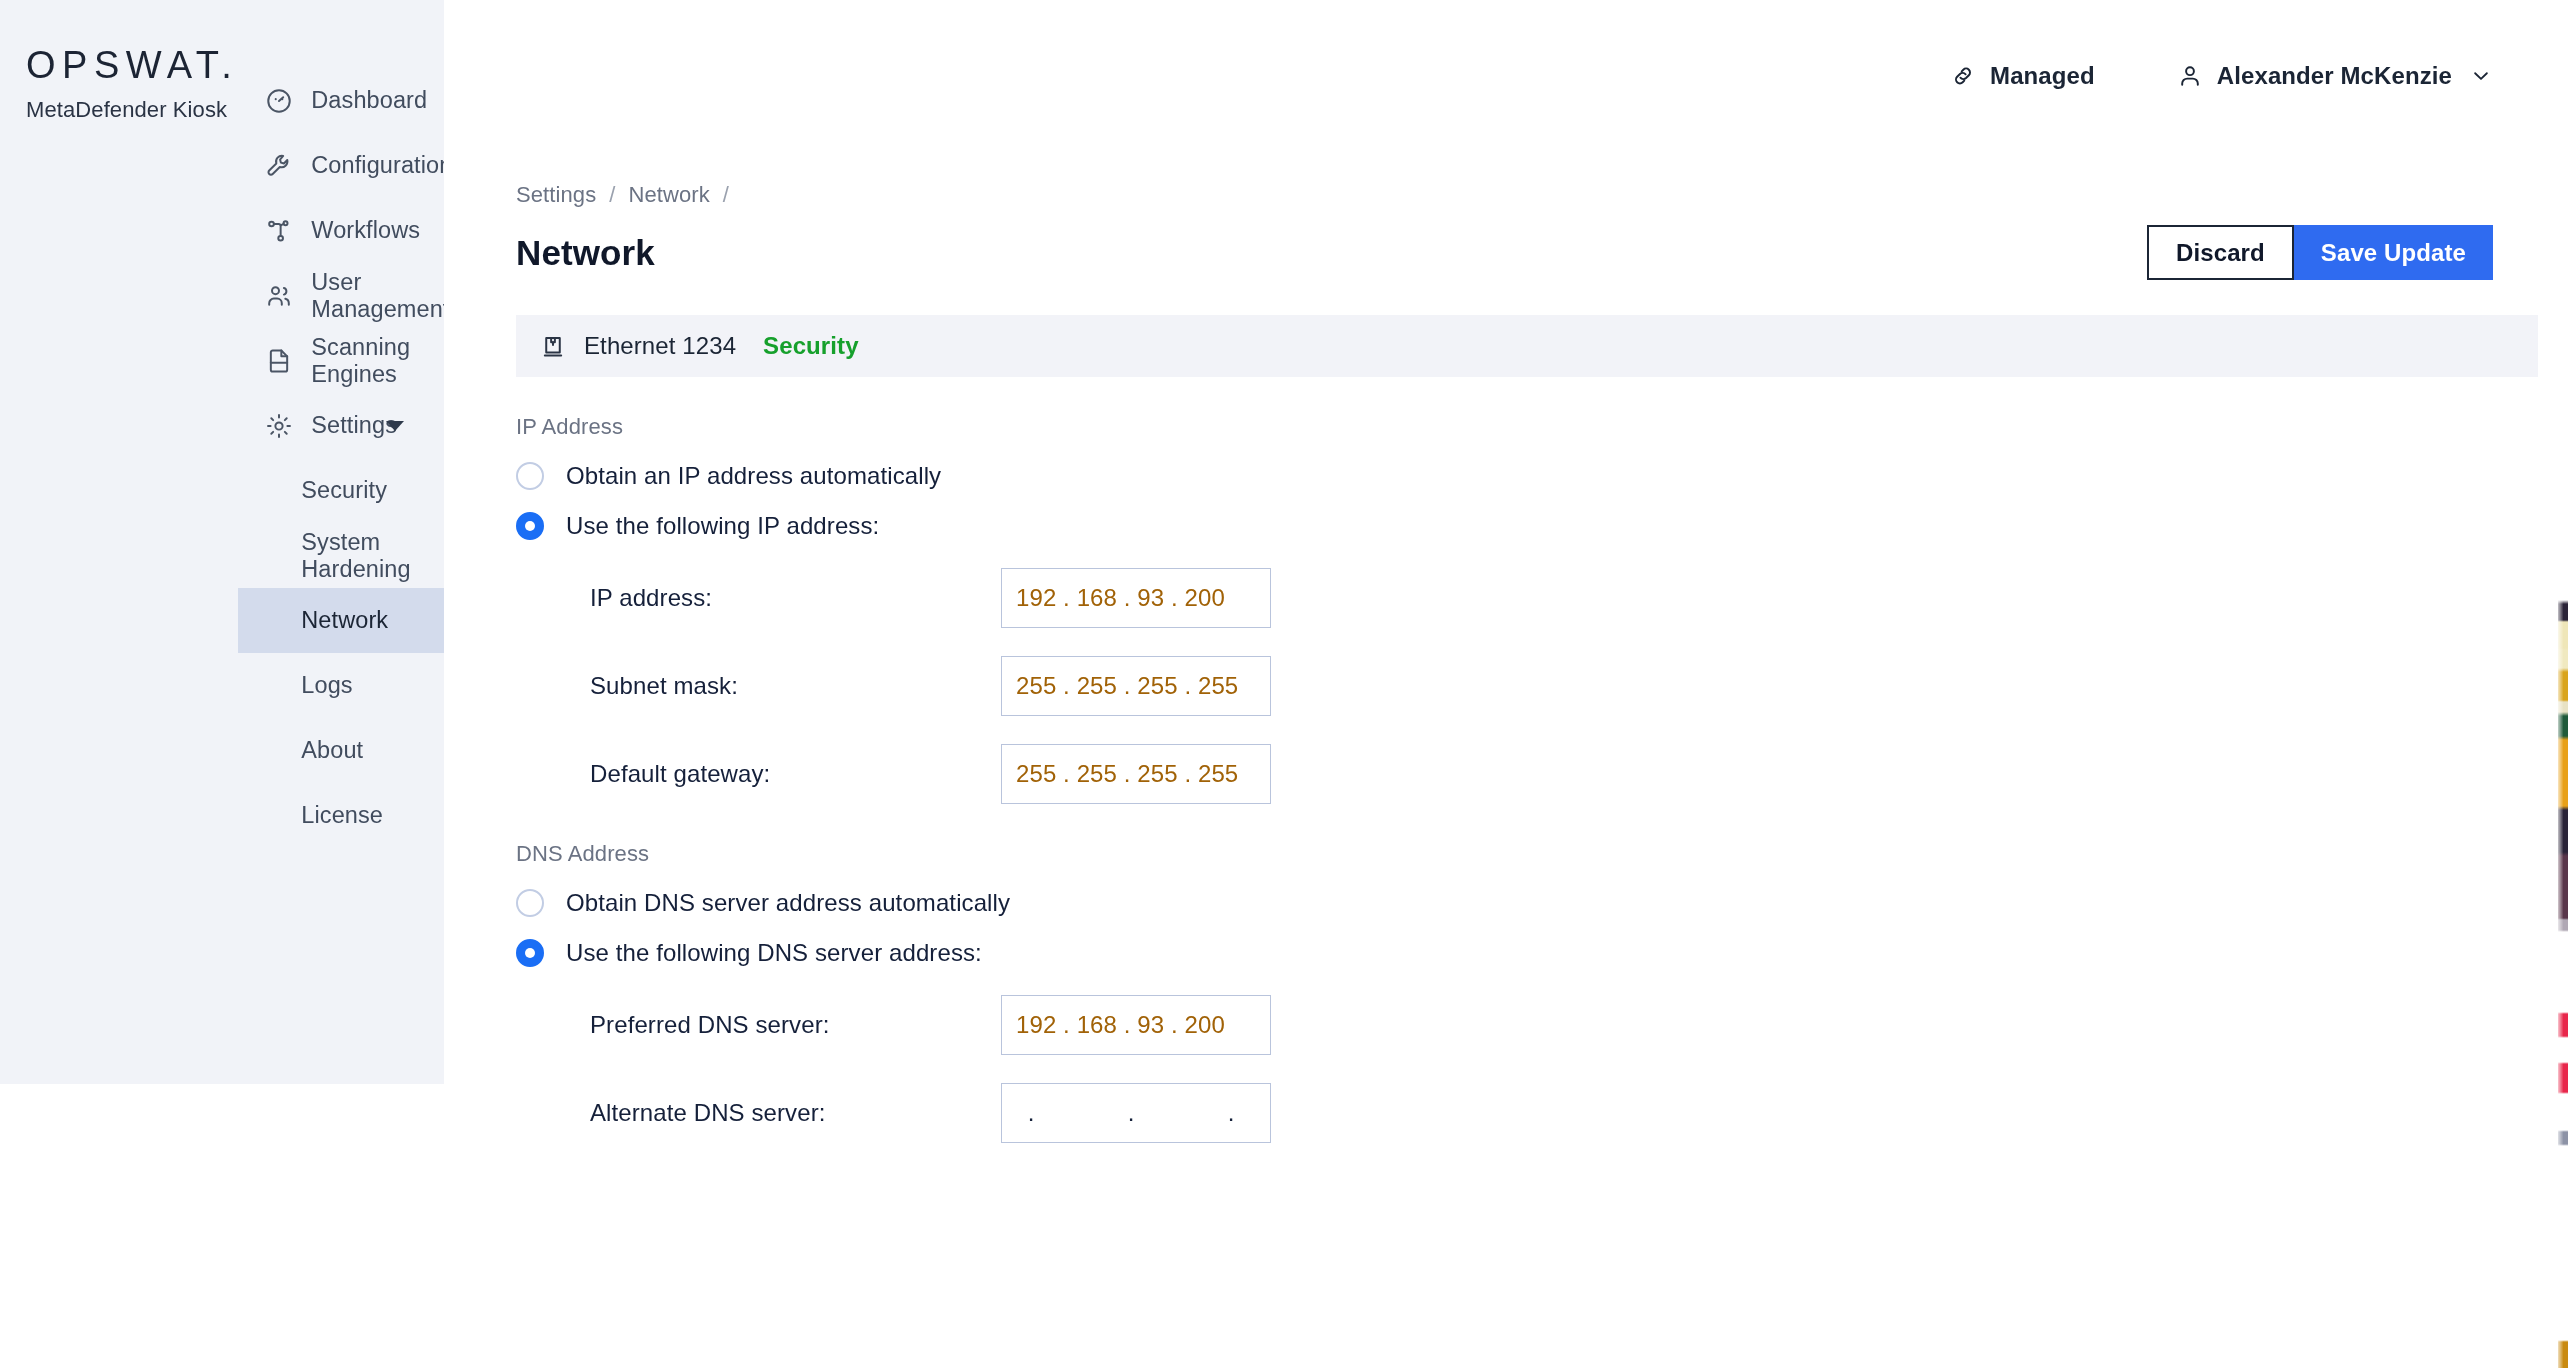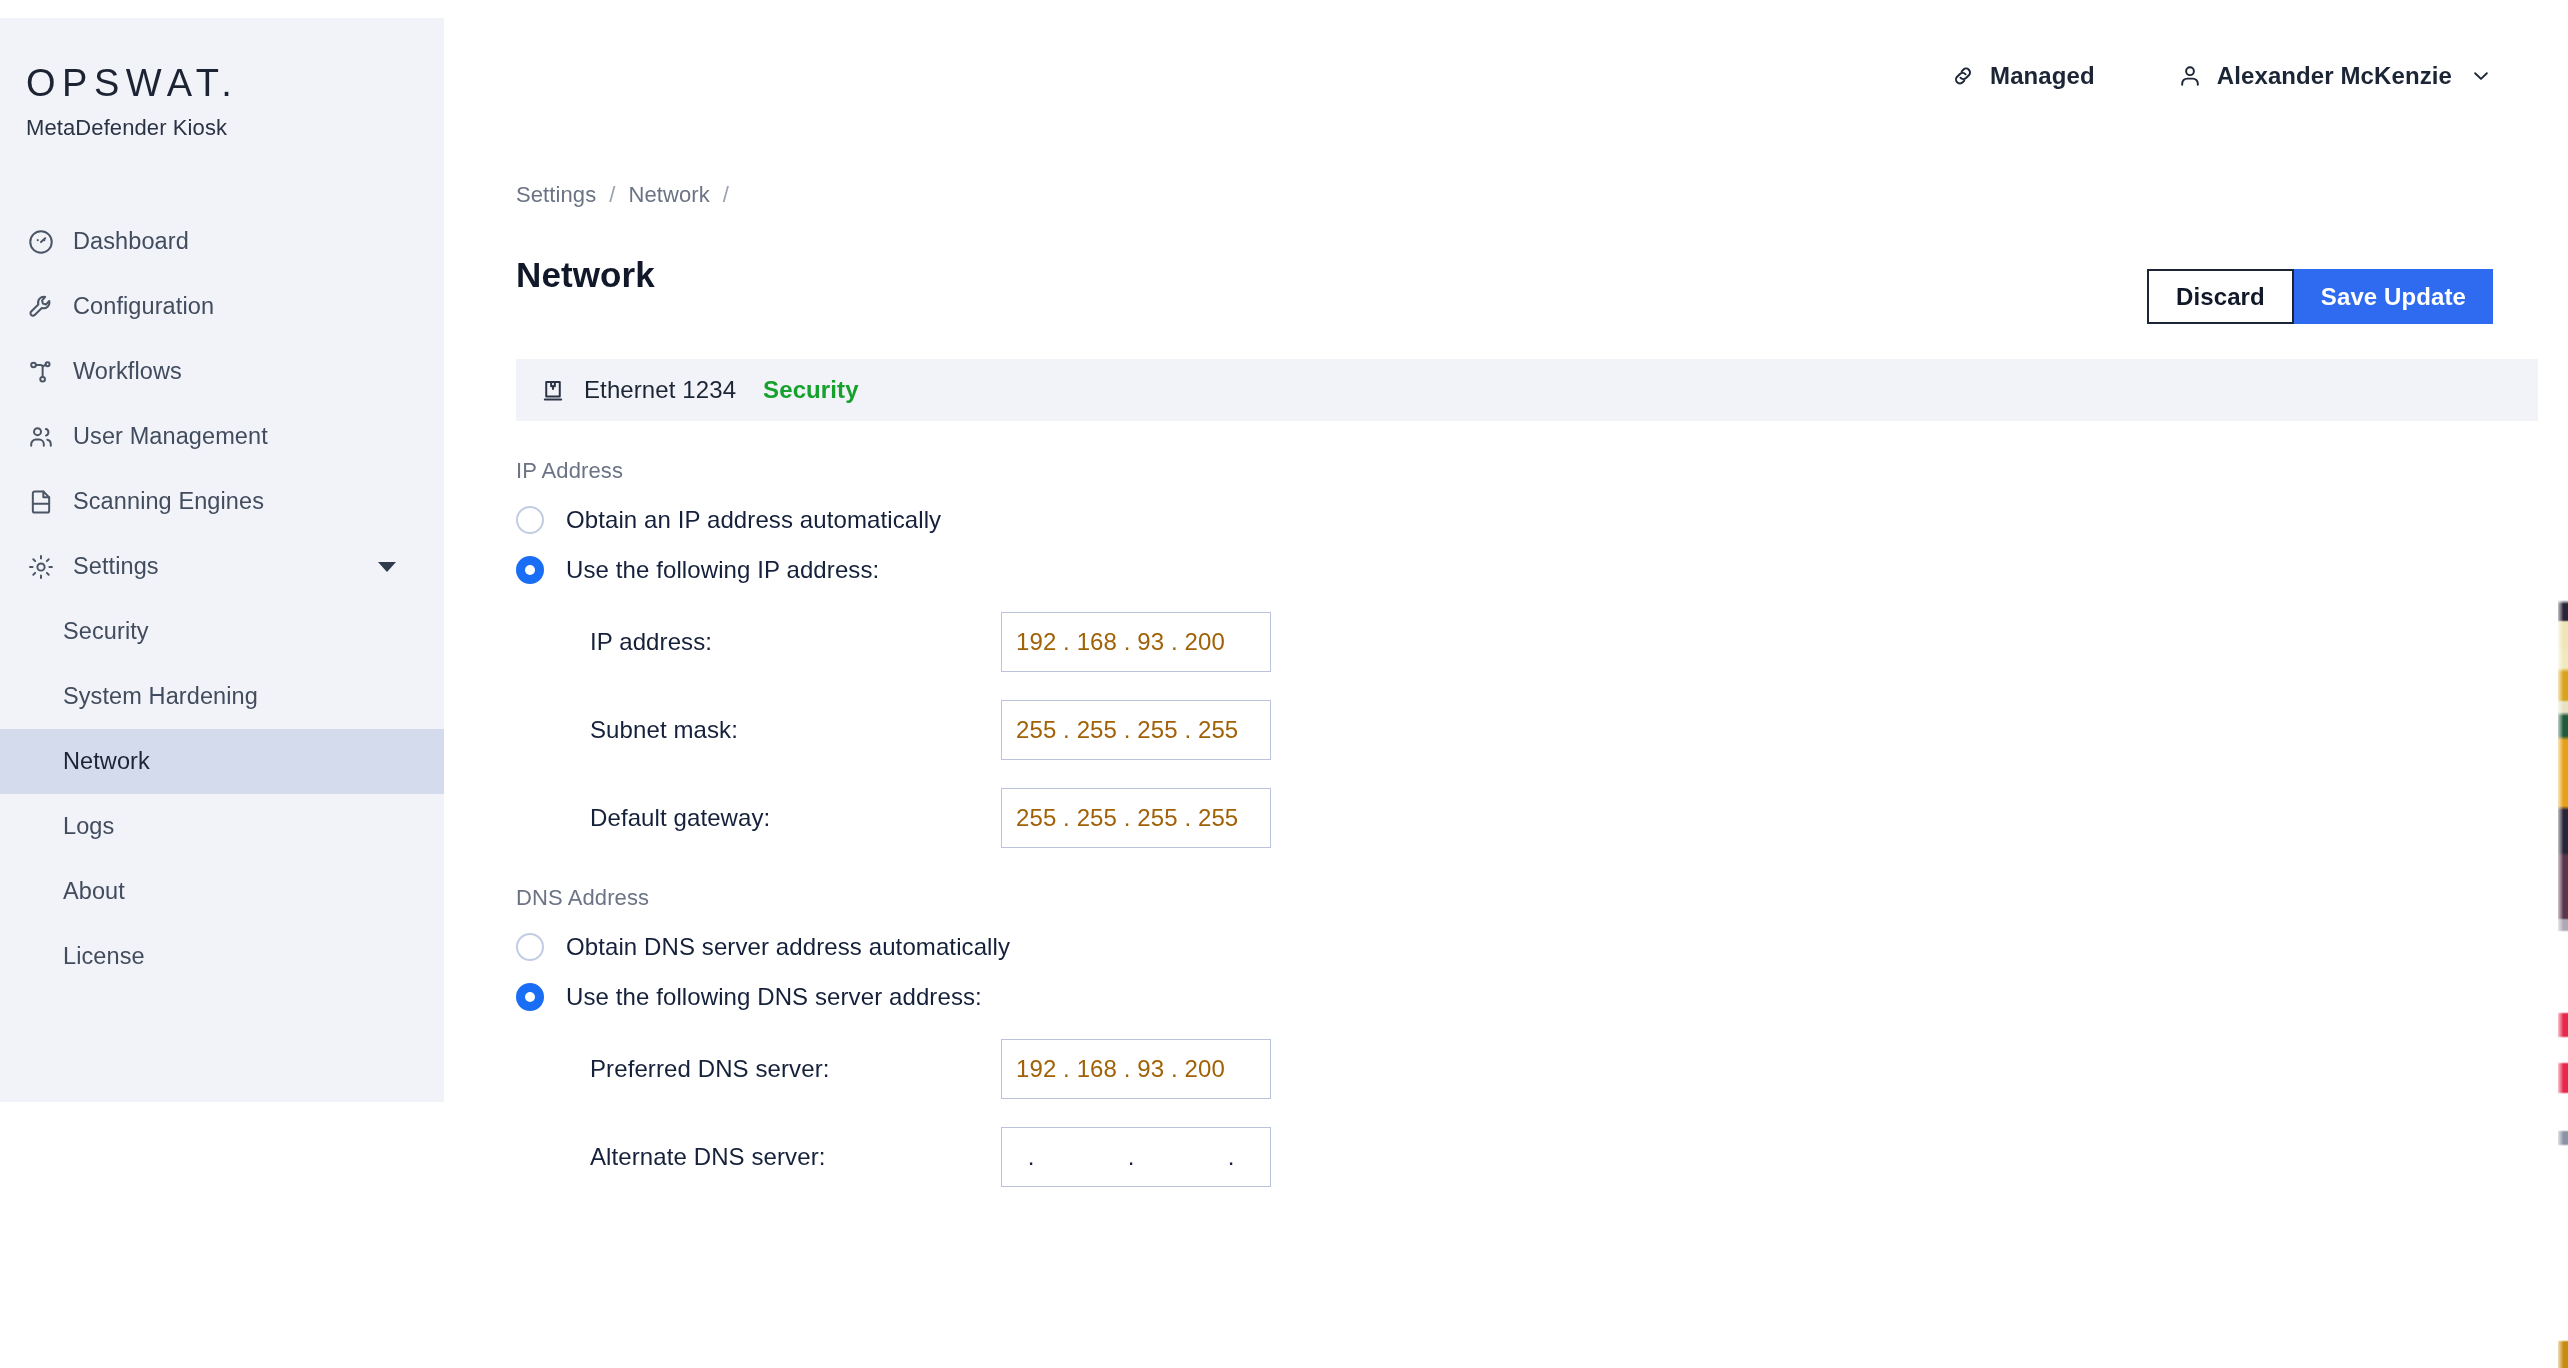--- a/index.html
+++ b/index.html
@@ -20,22 +20,20 @@
   }
 
   
   .sidebar {
     width: 444px;
     min-width: 444px;
     height: 1084px;
     background: #f1f3f8;
     position: relative;
     display: flex;
-    flex-direction: column;
-    margin-top: 18px;
   }
 
   .brand {
     padding: 46px 0 0 26px;
   }
   .brand-logo {
     font-size: 38px;
     letter-spacing: 6.5px;
     color: #1c2434;
     font-weight: 400;
@@ -176,21 +174,20 @@
   .page-title {
     font-size: 35px;
     font-weight: 700;
     color: #10182a;
     letter-spacing: 0.1px;
   }
   .actions {
     display: flex;
     align-items: center;
     margin-right: 1px;
-    margin-top: 44px;
   }
   .btn {
     height: 55px;
     font-size: 24px;
     font-family: "Liberation Sans", sans-serif;
     cursor: pointer;
     letter-spacing: 0.1px;
     display: flex;
     align-items: center;
     justify-content: center;

